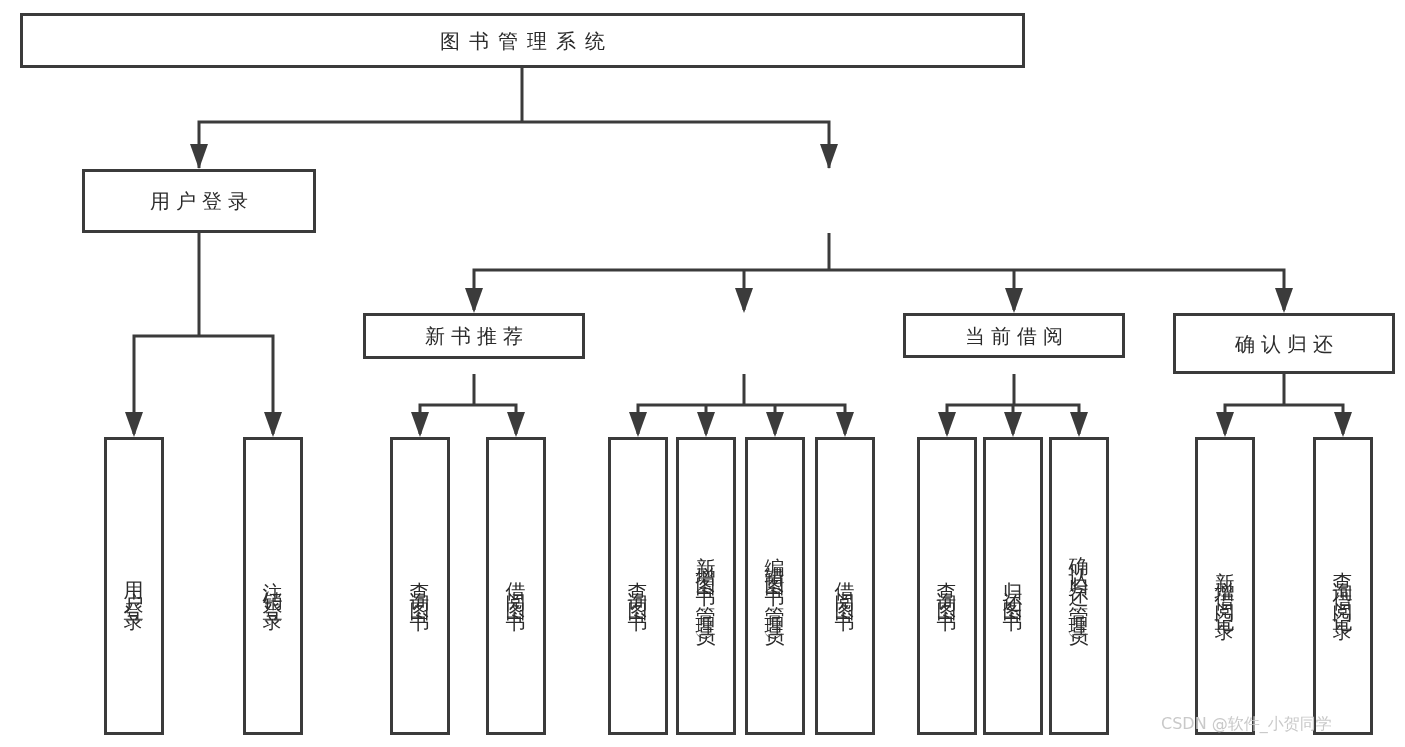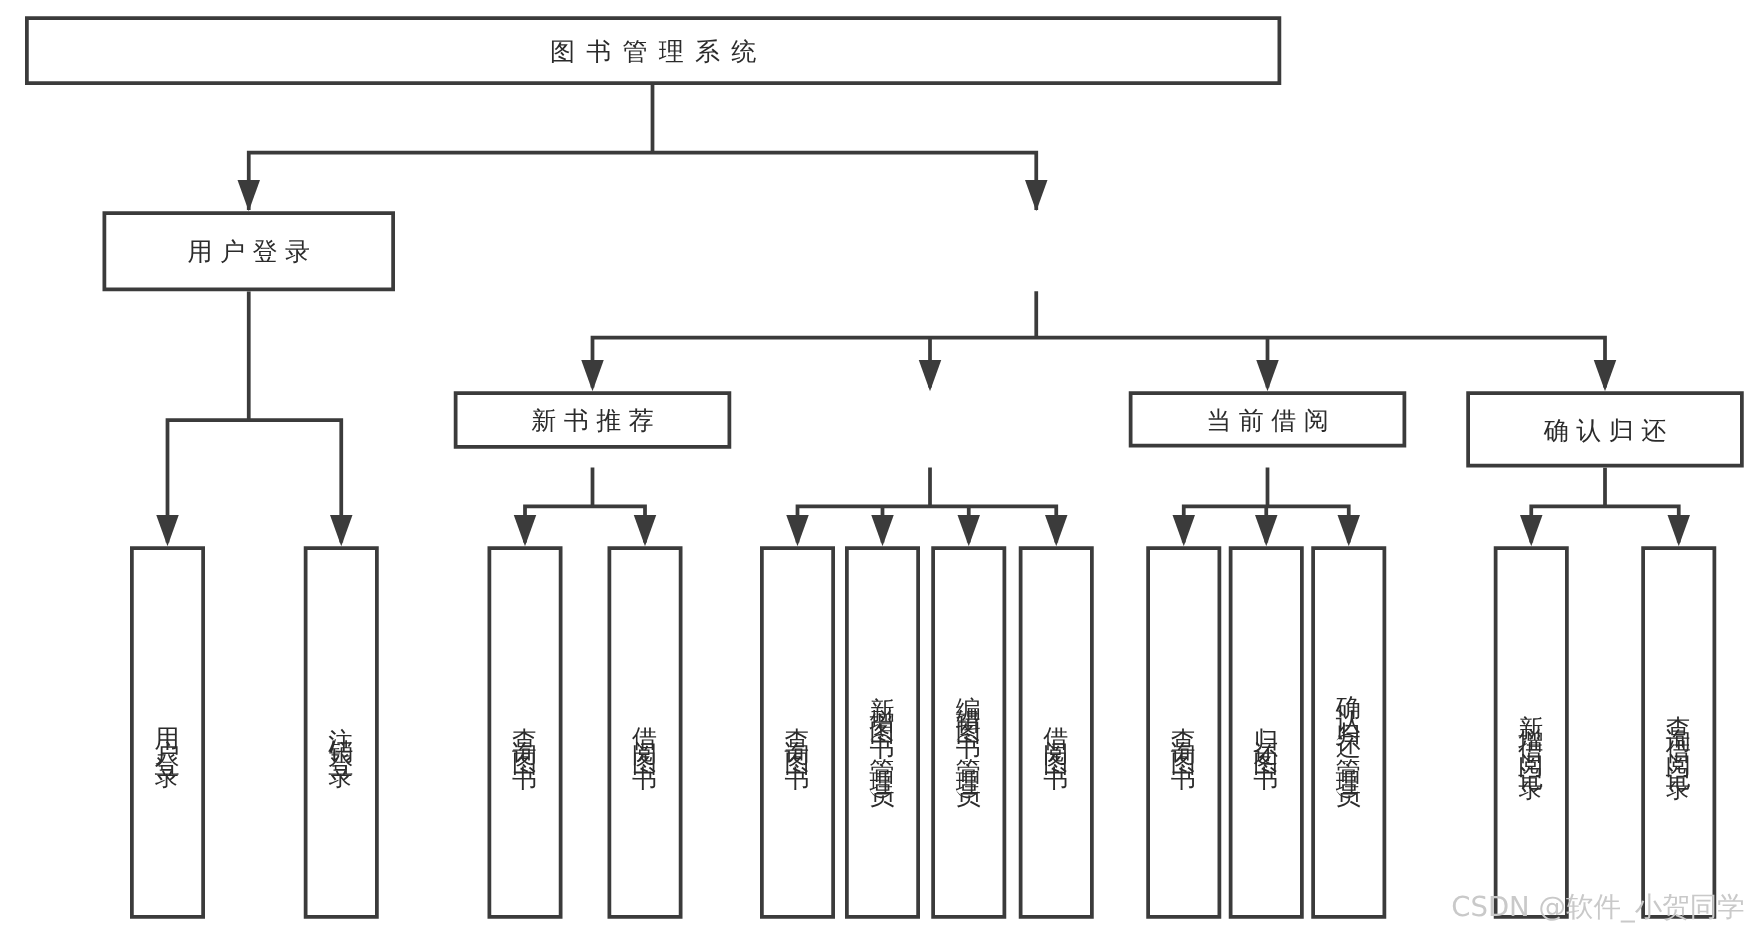--- a/index.html
+++ b/index.html
@@ -36,21 +36,21 @@
     text-orientation: mixed;
     font-size: 20px;
     letter-spacing: 10px;
     line-height: 1;
     white-space: nowrap;
   }
   .watermark {
     position: absolute;
     left: 1161px;
     top: 714px;
-    font-size: 22px;
+    font-size: 16px;
     line-height: 1.2;
     color: #c9c9c9;
     white-space: nowrap;
     z-index: 5;
   }
 </style>
 </head>
 <body>
 
 <div class="canvas">

